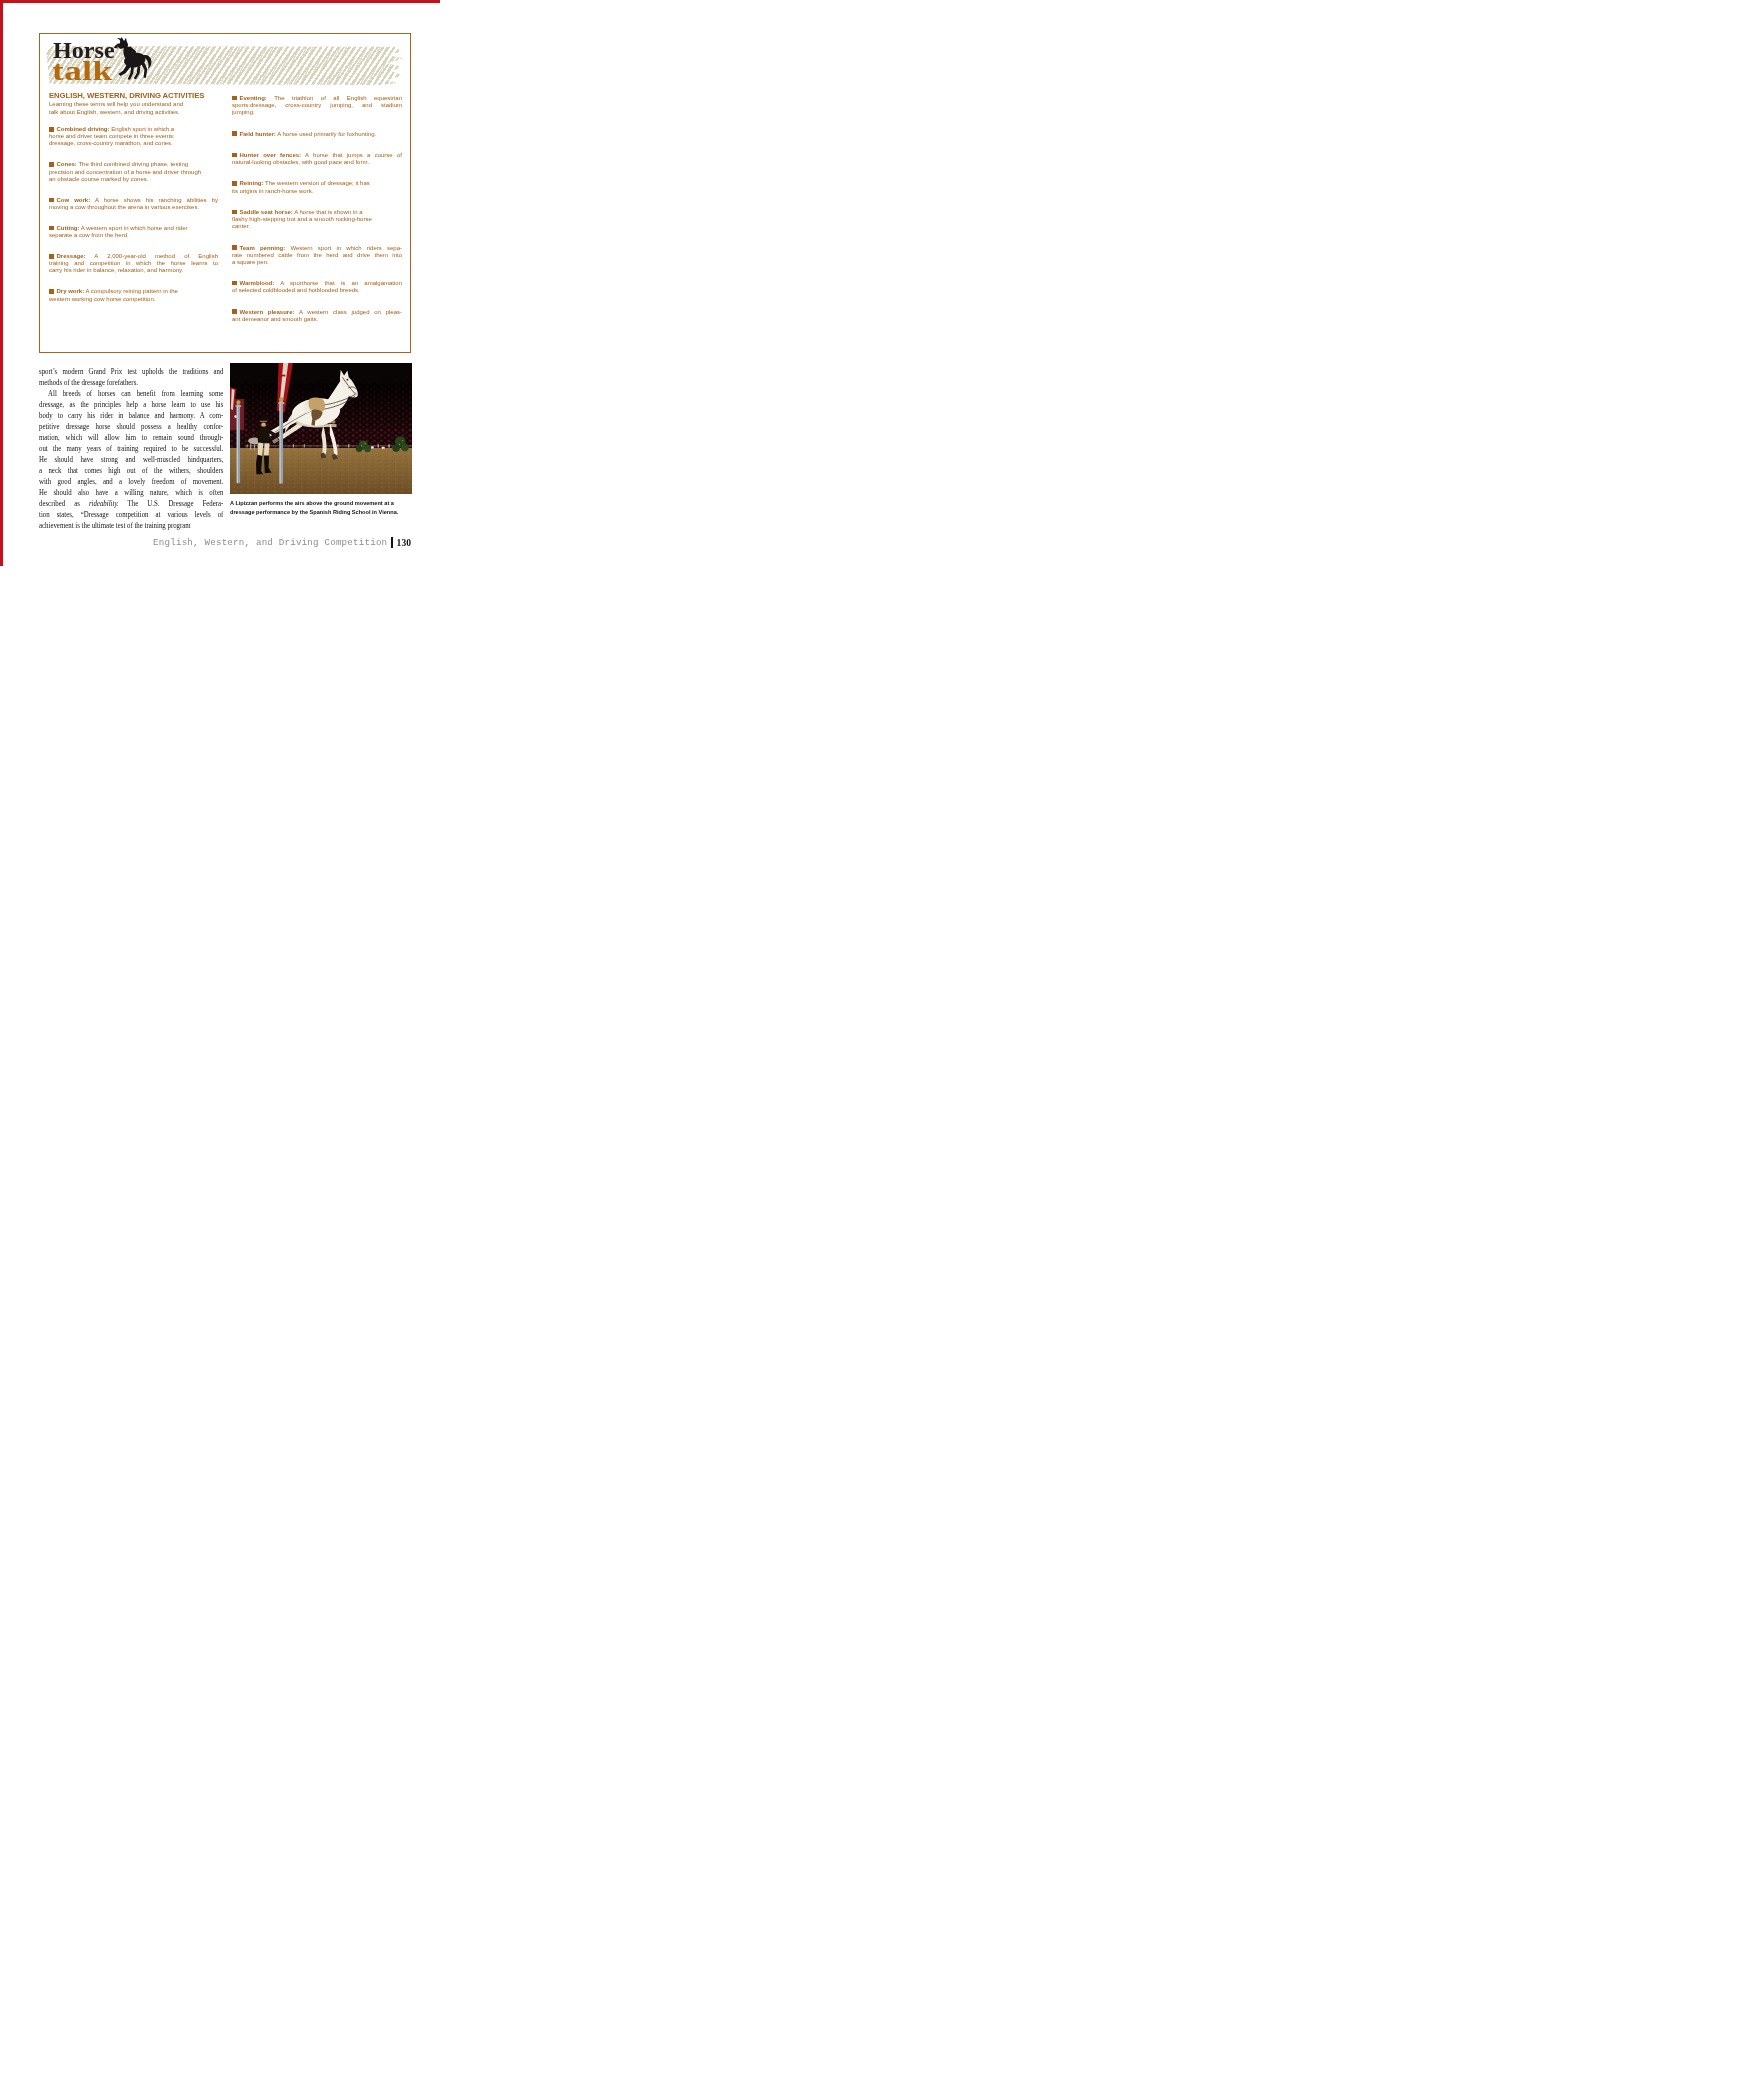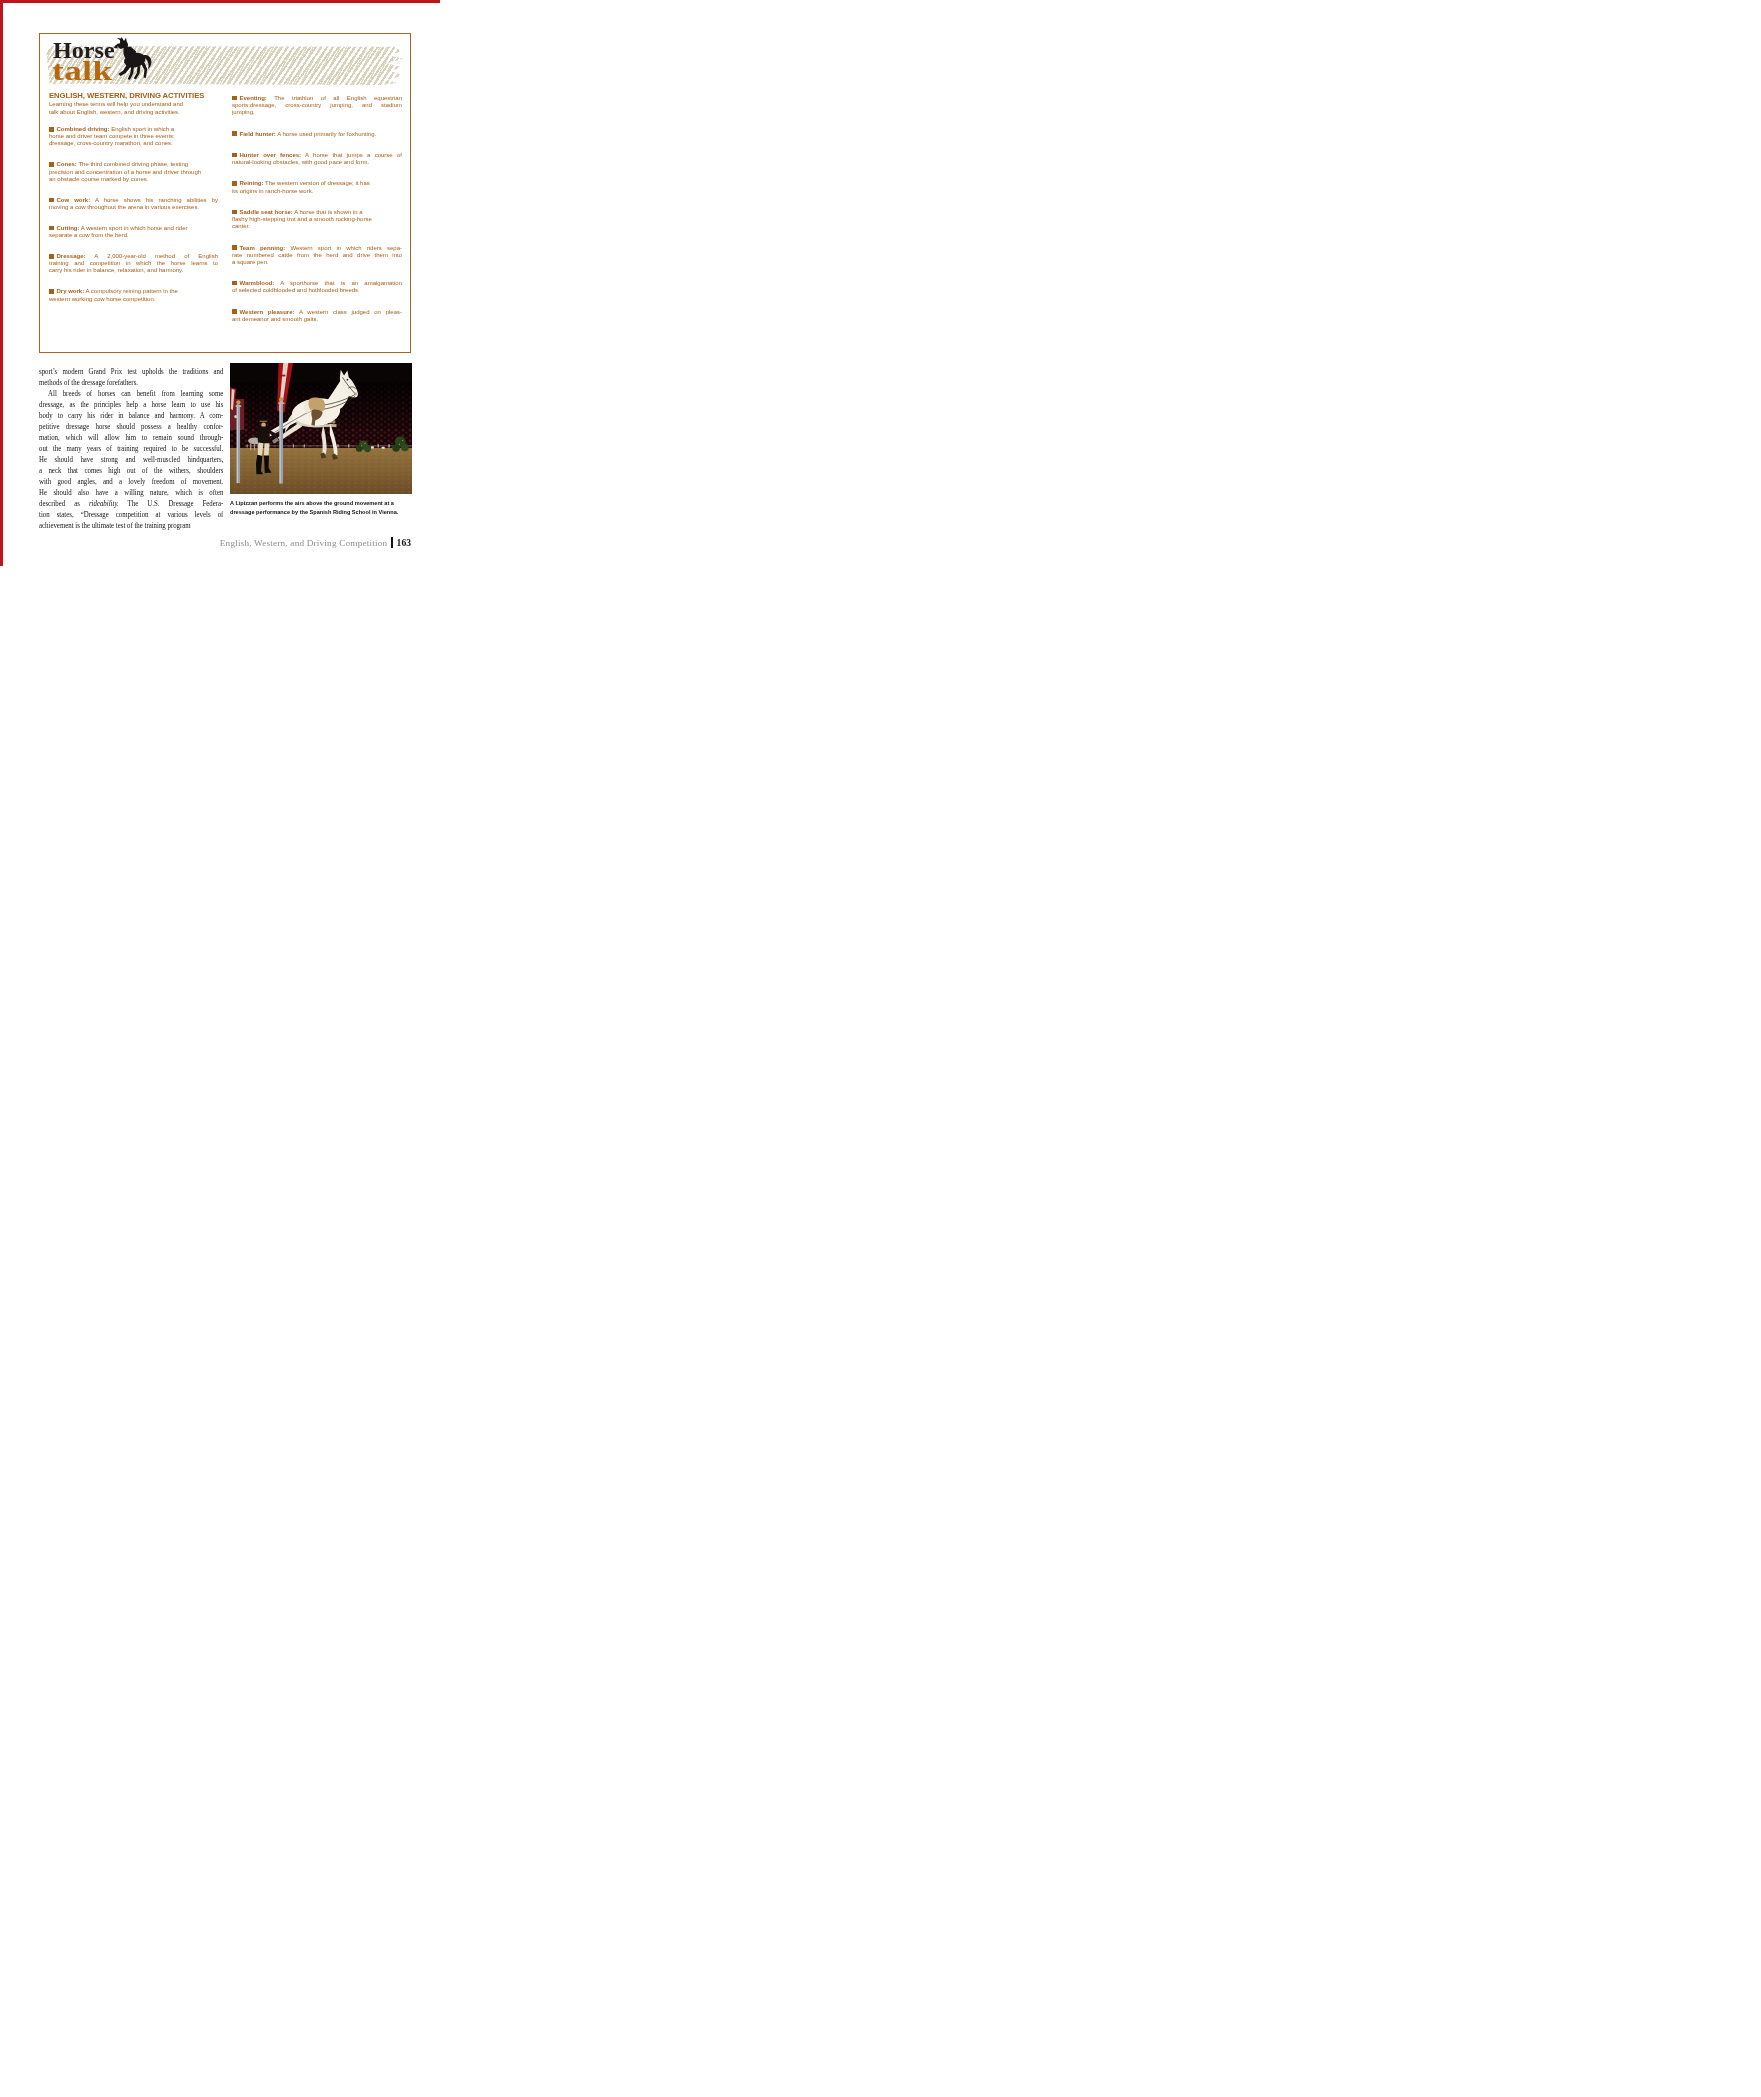--- a/index.html
+++ b/index.html
@@ -53,21 +53,21 @@
   .aline em{font-style:italic;}
 
   
   .photo{position:absolute;left:230px;top:363px;width:182px;height:131px;margin:0;}
   .photo svg{display:block;width:100%;height:100%;}
   .caption{position:absolute;left:230px;top:499px;width:182px;color:#121212;}
   .cap-line{white-space:nowrap;font-weight:bold;font-size:5.6px;line-height:8.8px;}
 
   
   .pagefooter{position:absolute;right:29px;top:537px;display:flex;align-items:center;gap:3.8px;}
-  .footer-title{font-family:Liberation Serif, serif;font-size:9.2px;color:#8e8e91;
+  .footer-title{font-family:Liberation Mono, monospace;font-size:9.2px;color:#8e8e91;
         letter-spacing:0.2px;white-space:nowrap;}
   .footer-bar{display:inline-block;width:1.7px;height:11px;background:#141414;}
   .footer-num{font-family:"Liberation Serif",serif;font-size:9.6px;font-weight:bold;color:#141414;}
 </style>
 </head>
 <body>
 
 <div class="page">
   <div class="edge-top"></div>
   <div class="edge-left"></div>
@@ -323,16 +323,16 @@
     </svg>
   </figure>
   <div class="caption" id="caption">
       <div class="cap-line">A Lipizzan performs the airs above the ground movement at a</div>
       <div class="cap-line">dressage performance by the Spanish Riding School in Vienna.</div>
     </div>
 
   <footer class="pagefooter">
     <span class="footer-title">English, Western, and Driving Competition</span>
     <span class="footer-bar"></span>
-    <span class="footer-num">163</span>
+    <span class="footer-num">130</span>
   </footer>
 </div>
 
 
 </body></html>

